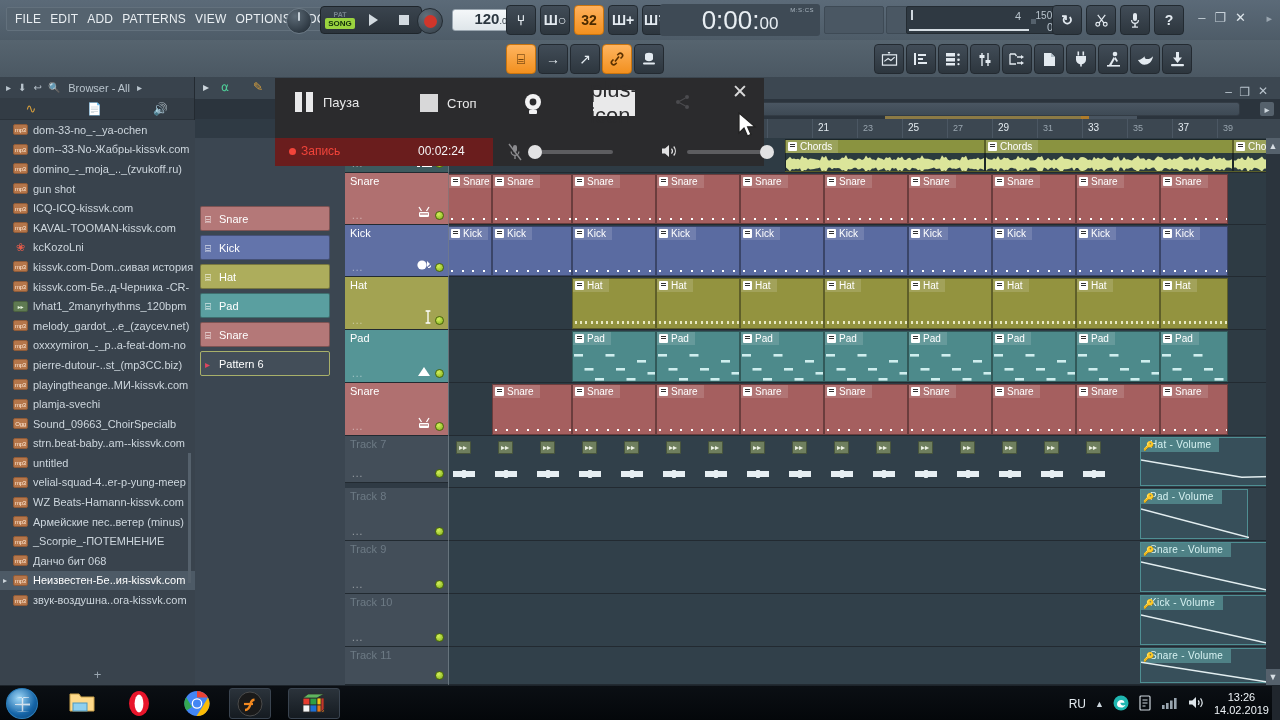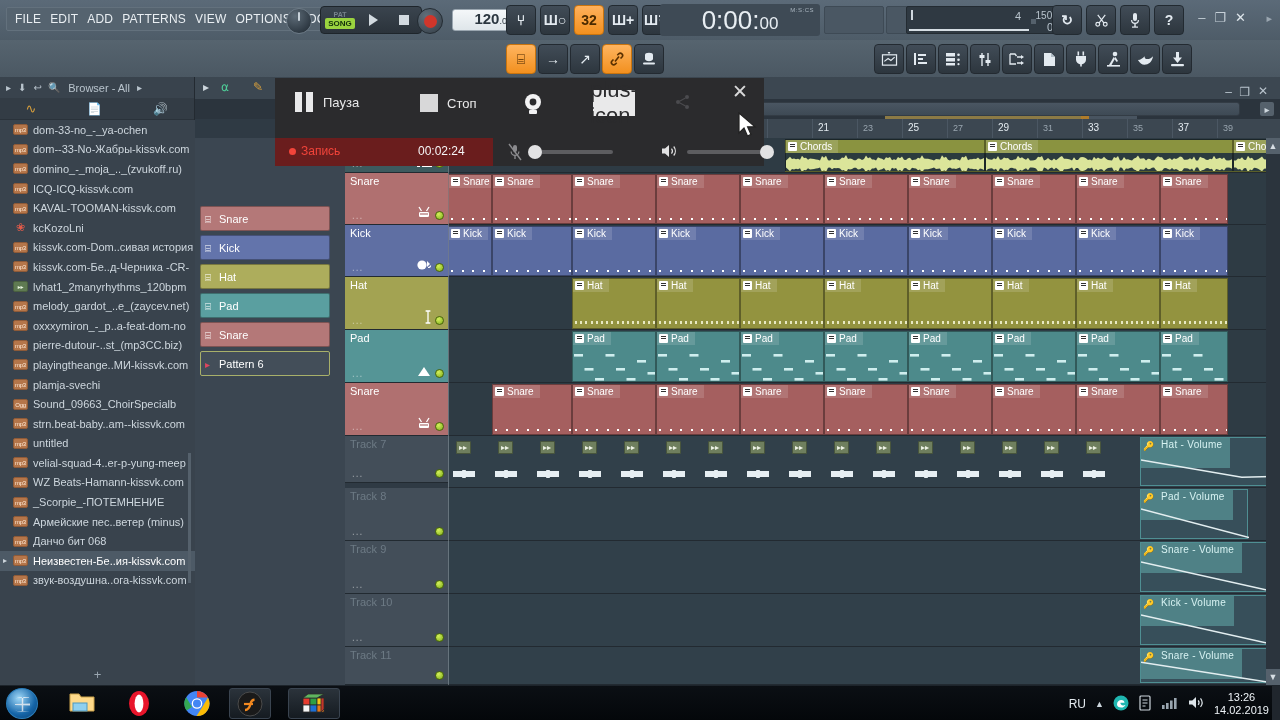--- a/index.html
+++ b/index.html
@@ -248,21 +248,21 @@
   }
   .clip .lbl::after {
     content:''; position:absolute; left:4px; top:4px; width:5px; height:1px;
     background:#333; box-shadow: 0 2px 0 #333, 0 -2px 0 0 transparent;
   }
   .gridv { position:absolute; top:0; width:1px; background: rgba(0,0,0,.28); }
   .gridbar { position:absolute; top:0; width:1px; background: rgba(0,0,0,.5); }
 
   .aclip { position:absolute; background: rgba(70,110,120,.35); border:1px solid #4f8f93; }
   .aclip .albl {
-    position:absolute; left:0; top:0; height:30px; line-height:14px; padding-left:20px; padding-right:8px;
+    position:absolute; left:0; top:0; height:14px; line-height:14px; padding-left:9px; padding-right:8px;
     background: rgba(88,146,150,.75); color:#d7f2f2; font-size:10px; white-space:nowrap; letter-spacing:.3px;
   }
   .aclip .albl::before { content:'\1F511'; position:absolute; left:2px; top:1px; font-size:9px; }
   .aclip svg { position:absolute; left:0; top:0; }
 
   .playhead { position:absolute; top:0; width:1px; height:547px; background:#cfd8de; opacity:.35;}
 
   
   .pl-vscroll { position:absolute; right:0; top:61px; width:14px; height:547px; background:#2b343d;}
   .pl-vscroll .up, .pl-vscroll .dn {
@@ -564,20 +564,24 @@
         <div class="br-item">
           <span class="fi mp3">mp3</span>
           <span>dom--33-No-Жабры-kissvk.com</span>
         </div>
         <div class="br-item">
           <span class="fi mp3">mp3</span>
           <span>domino_-_moja_.._(zvukoff.ru)</span>
         </div>
         <div class="br-item">
           <span class="fi mp3">mp3</span>
+          <span>gun shot</span>
+        </div>
+        <div class="br-item">
+          <span class="fi mp3">mp3</span>
           <span>ICQ-ICQ-kissvk.com</span>
         </div>
         <div class="br-item">
           <span class="fi mp3">mp3</span>
           <span>KAVAL-TOOMAN-kissvk.com</span>
         </div>
         <div class="br-item">
           <span class="fi flp">❀</span>
           <span>kcKozoLni</span>
         </div>
@@ -628,25 +632,25 @@
         <div class="br-item">
           <span class="fi mp3">mp3</span>
           <span>velial-squad-4..er-p-yung-meep</span>
         </div>
         <div class="br-item">
           <span class="fi mp3">mp3</span>
           <span>WZ Beats-Hamann-kissvk.com</span>
         </div>
         <div class="br-item">
           <span class="fi mp3">mp3</span>
+          <span>Армейские пес..ветер (minus)</span>
+        </div>
+        <div class="br-item">
+          <span class="fi mp3">mp3</span>
           <span>_Scorpie_-ПОТЕМНЕНИЕ</span>
-        </div>
-        <div class="br-item">
-          <span class="fi mp3">mp3</span>
-          <span>Армейские пес..ветер (minus)</span>
         </div>
         <div class="br-item">
           <span class="fi mp3">mp3</span>
           <span>Данчо бит 068</span>
         </div>
         <div class="br-item sel">
           <span class="fi mp3">mp3</span>
           <span>Неизвестен-Бе..ия-kissvk.com</span>
         </div>
         <div class="br-item">

